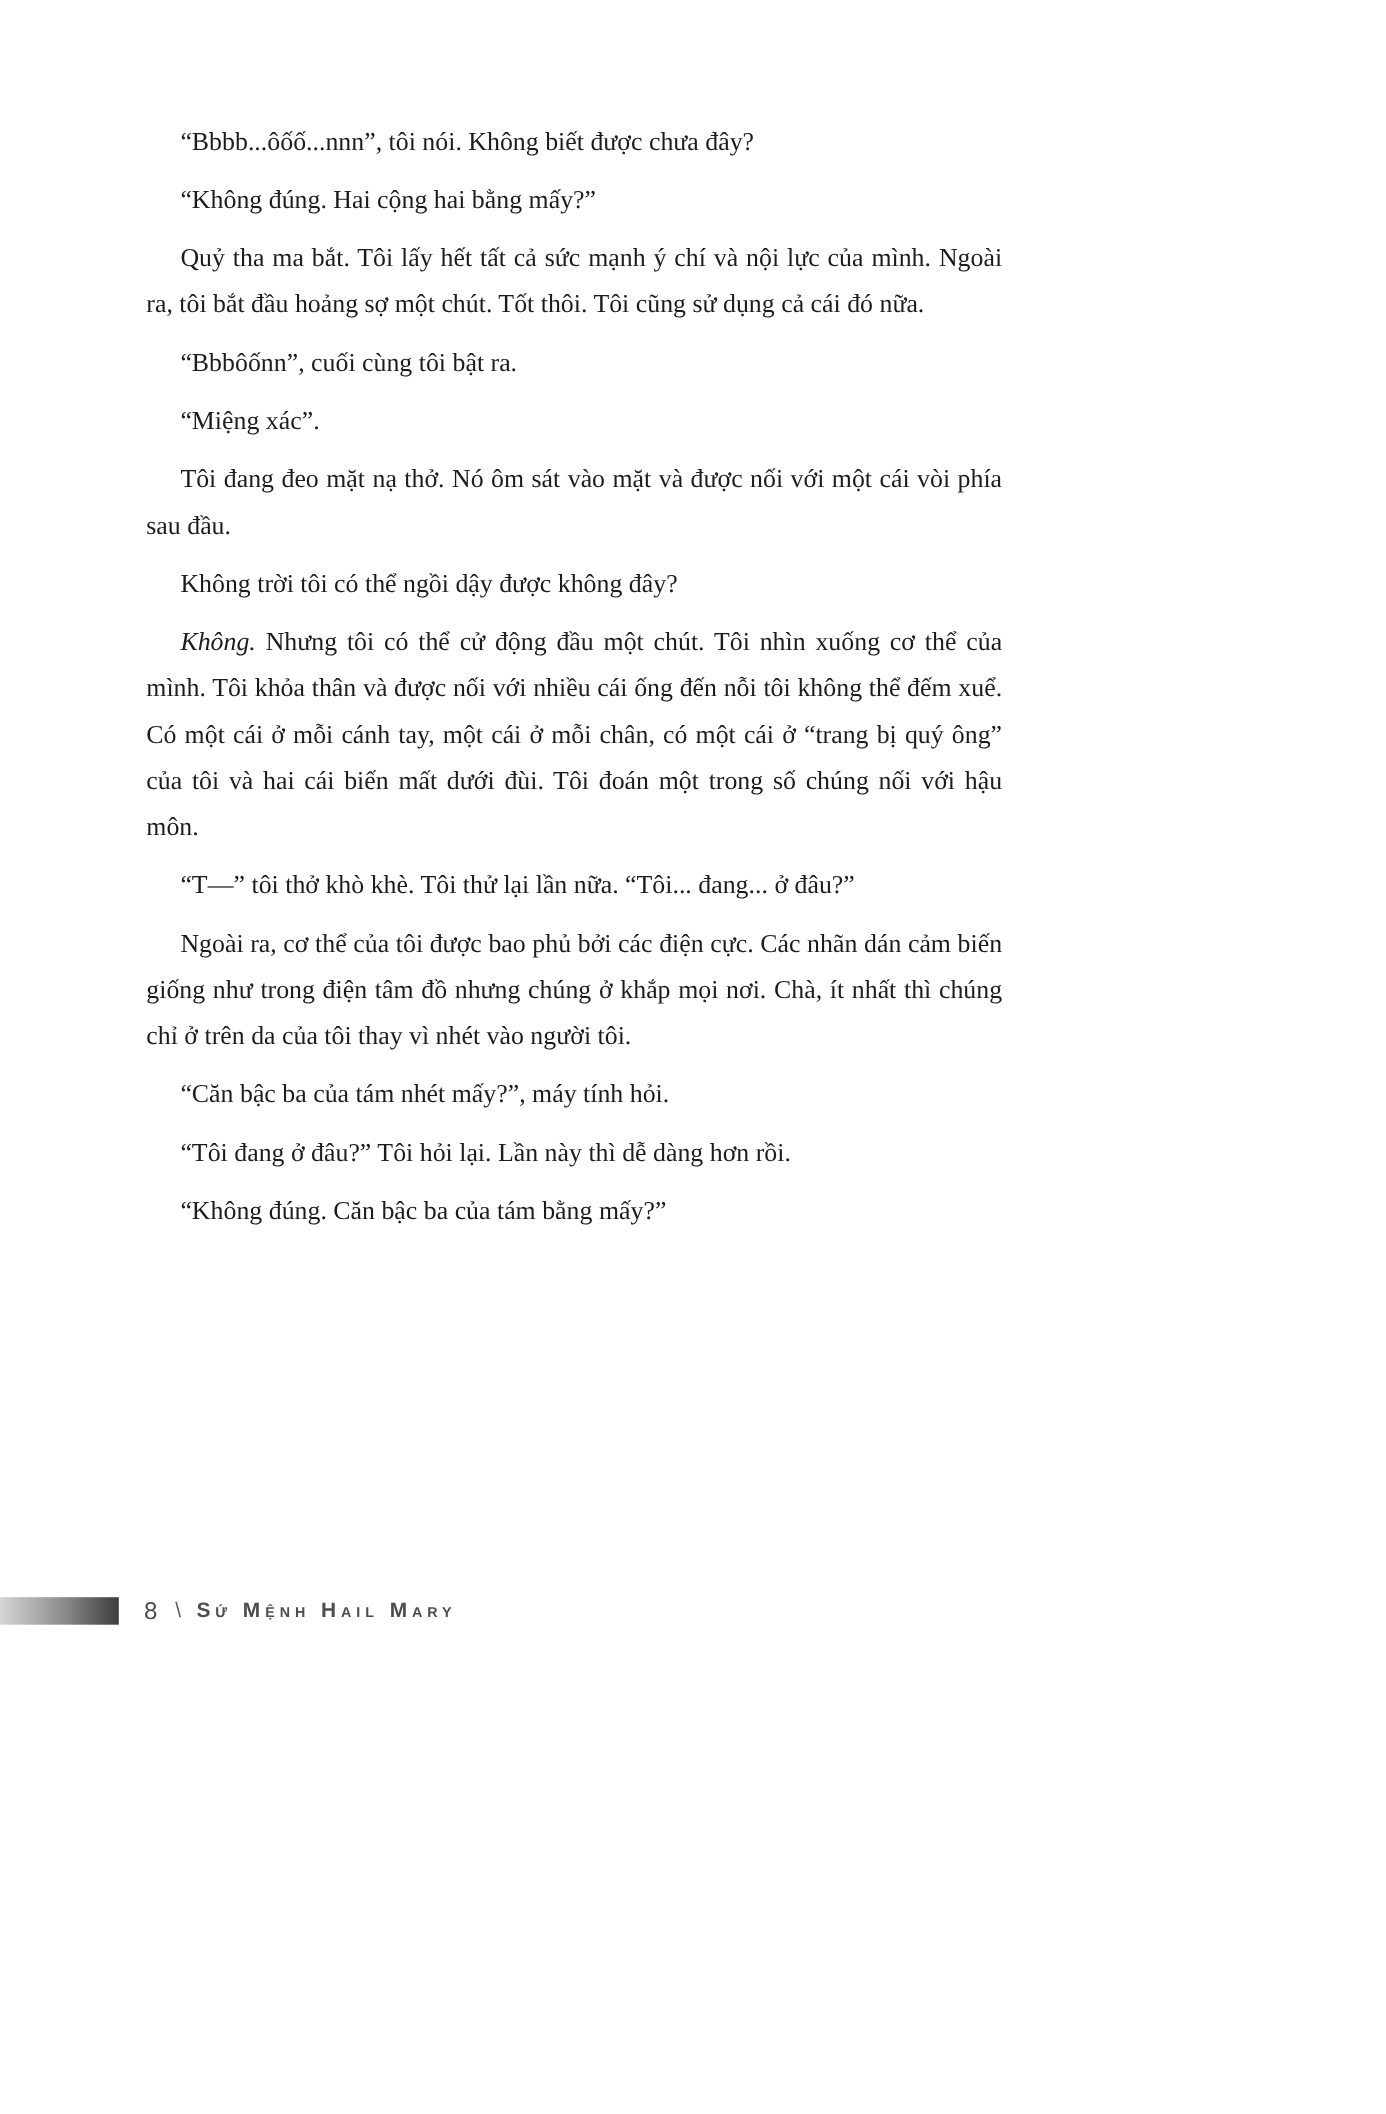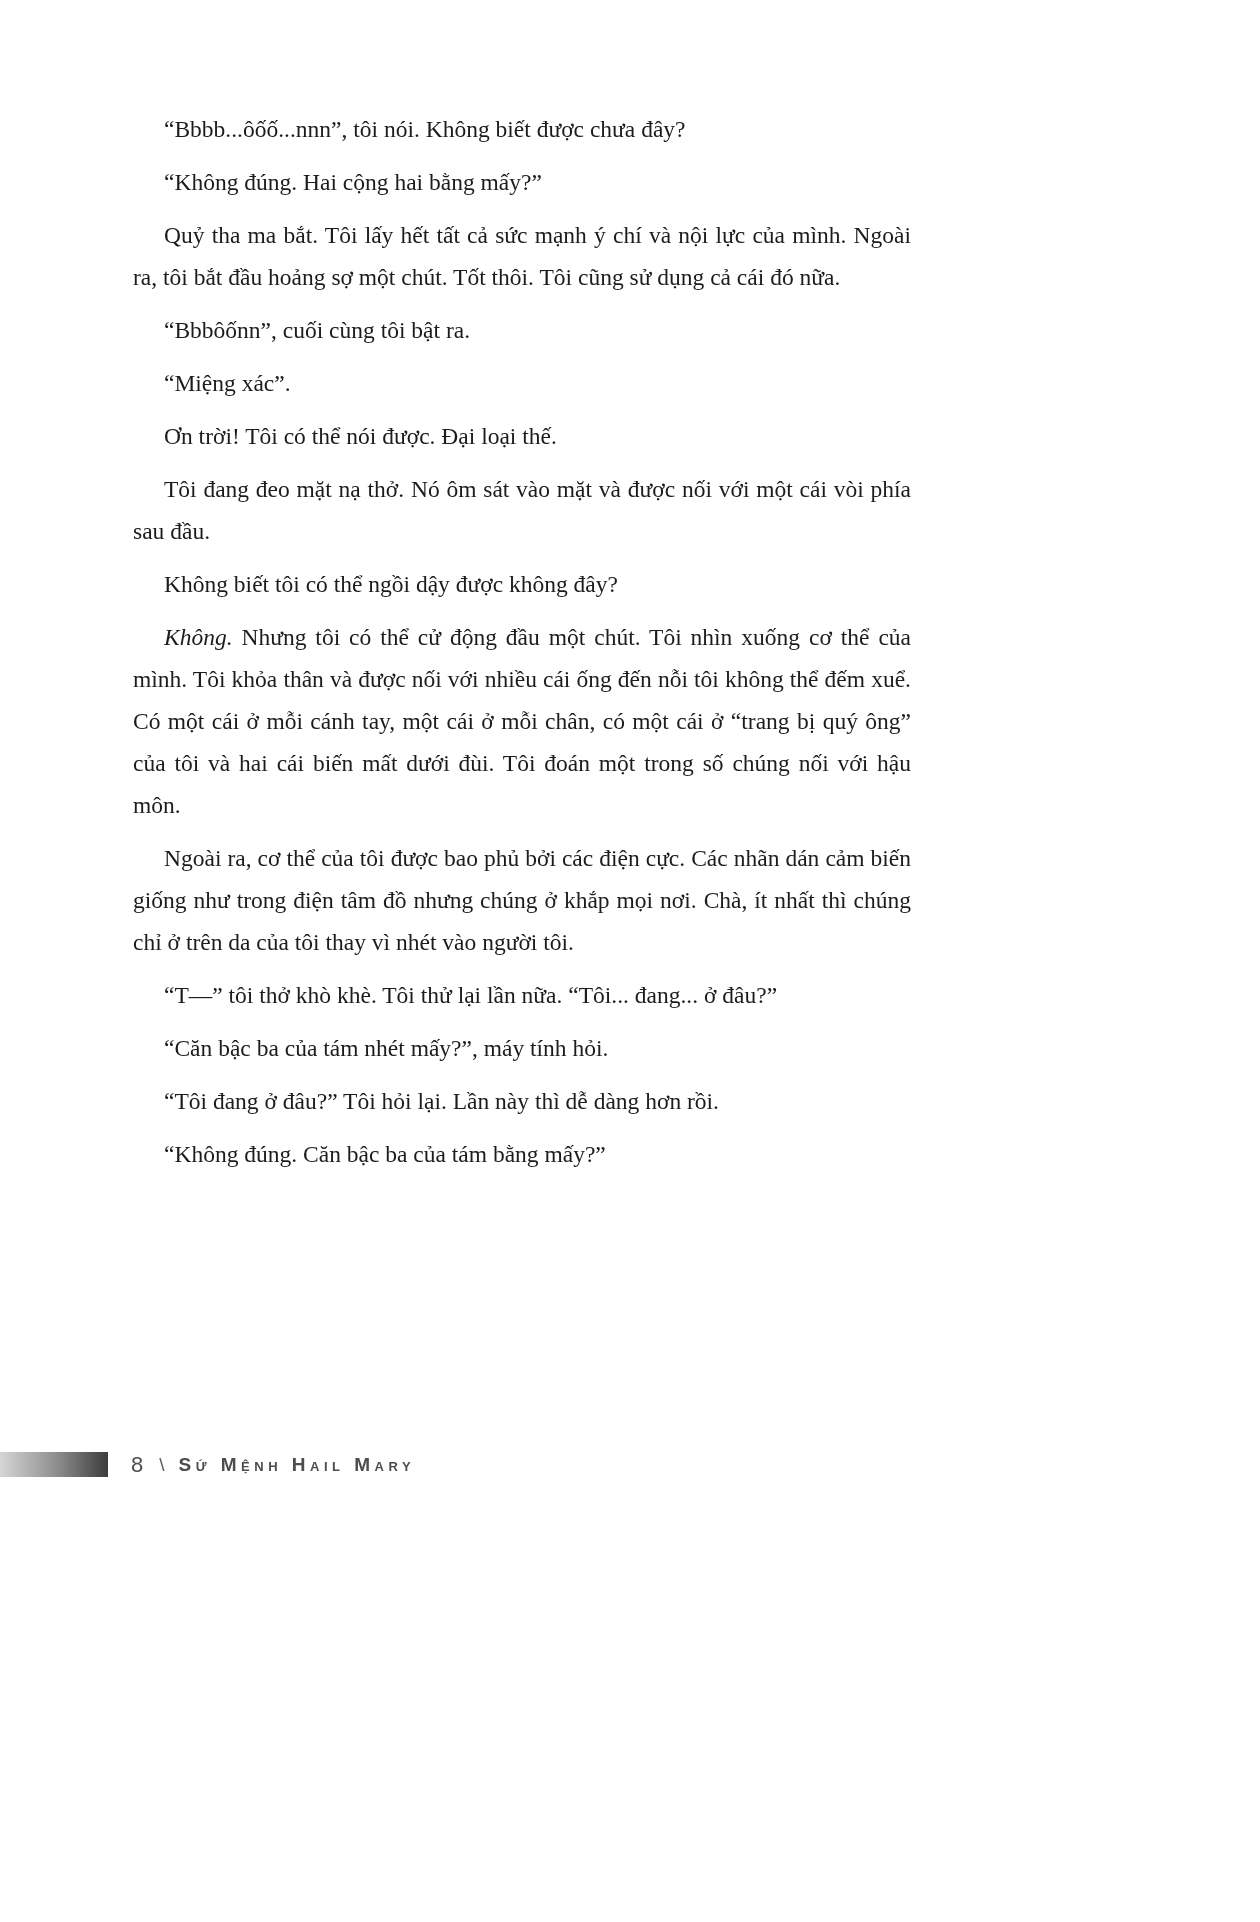--- a/index.html
+++ b/index.html
@@ -80,26 +80,25 @@
 <body>
 
 <div class="page">
 
   <div class="text-block">
       <p><span>“Bbbb...ôốố...nnn”, tôi nói. Không biết được chưa đây?</span></p>
       <p><span>“Không đúng. Hai cộng hai bằng mấy?”</span></p>
       <p><span>Quỷ tha ma bắt. Tôi lấy hết tất cả sức mạnh ý chí và nội lực của mình. Ngoài ra, tôi bắt đầu hoảng sợ một chút. Tốt thôi. Tôi cũng sử dụng cả cái đó nữa.</span></p>
       <p><span>“Bbbôốnn”, cuối cùng tôi bật ra.</span></p>
       <p><span>“Miệng xác”.</span></p>
-      <p><span>Ơn trời! Tôi có thể nói được. Đại loại thế.</span></p>
       <p><span>Tôi đang đeo mặt nạ thở. Nó ôm sát vào mặt và được nối với một cái vòi phía sau đầu.</span></p>
-      <p><span>Không biết tôi có thể ngồi dậy được không đây?</span></p>
+      <p><span>Không trời tôi có thể ngồi dậy được không đây?</span></p>
       <p><span class="it">Không.</span><span> Nhưng tôi có thể cử động đầu một chút. Tôi nhìn xuống cơ thể của mình. Tôi khỏa thân và được nối với nhiều cái ống đến nỗi tôi không thể đếm xuể. Có một cái ở mỗi cánh tay, một cái ở mỗi chân, có một cái ở “trang bị quý ông” của tôi và hai cái biến mất dưới đùi. Tôi đoán một trong số chúng nối với hậu môn.</span></p>
+      <p><span>“T—” tôi thở khò khè. Tôi thử lại lần nữa. “Tôi... đang... ở đâu?”</span></p>
       <p><span>Ngoài ra, cơ thể của tôi được bao phủ bởi các điện cực. Các nhãn dán cảm biến giống như trong điện tâm đồ nhưng chúng ở khắp mọi nơi. Chà, ít nhất thì chúng chỉ ở trên da của tôi thay vì nhét vào người tôi.</span></p>
-      <p><span>“T—” tôi thở khò khè. Tôi thử lại lần nữa. “Tôi... đang... ở đâu?”</span></p>
       <p><span>“Căn bậc ba của tám nhét mấy?”, máy tính hỏi.</span></p>
       <p><span>“Tôi đang ở đâu?” Tôi hỏi lại. Lần này thì dễ dàng hơn rồi.</span></p>
       <p><span>“Không đúng. Căn bậc ba của tám bằng mấy?”</span></p>
     </div>
 
   <div class="footer">
     <div class="footer-bar"></div>
     <div class="footer-text">
       <span class="pg">8</span>
       <span class="sep">\</span>

